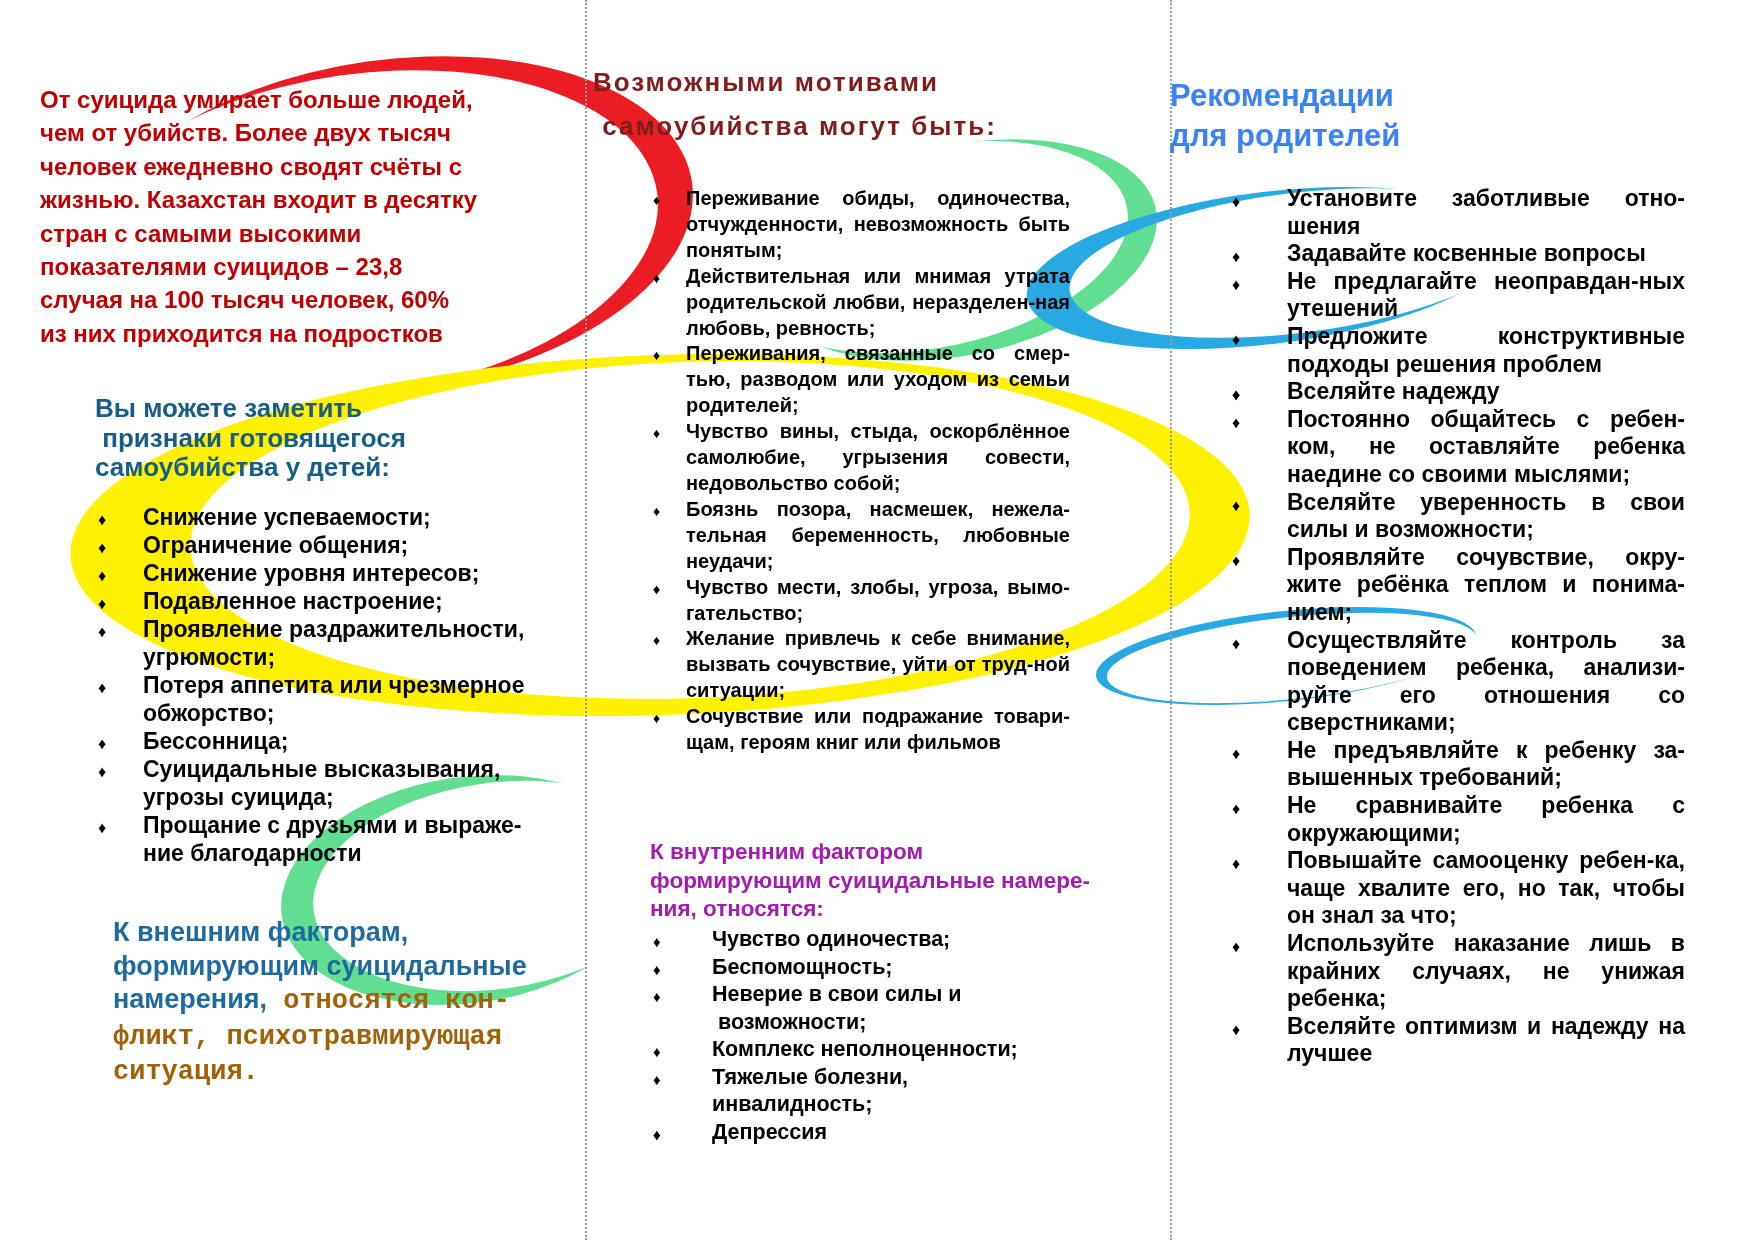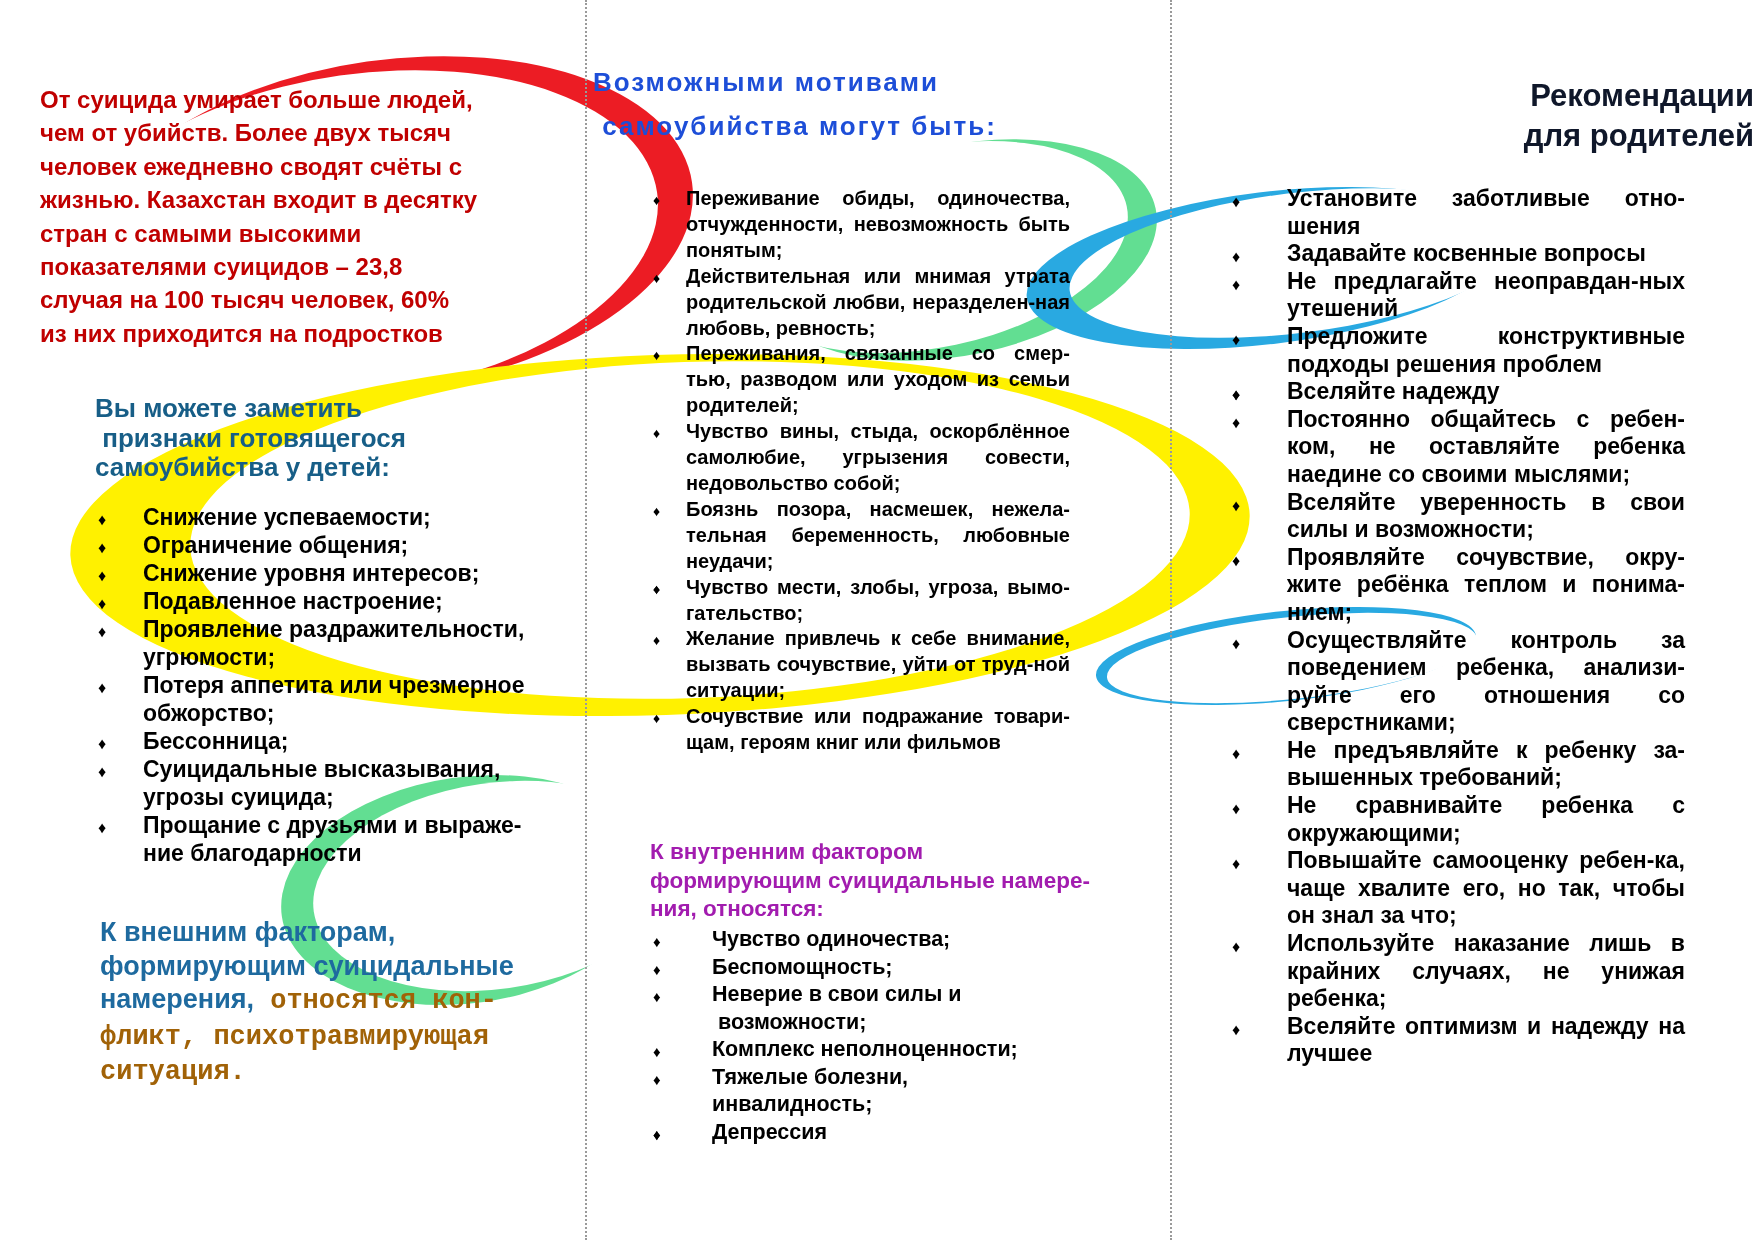--- a/index.html
+++ b/index.html
@@ -17,38 +17,38 @@
   li{position:relative;margin:0;}
   .blt{position:absolute;left:0;color:#000;}
 
   
   .intro{left:40px;top:83px;width:486px;
          color:#C00000;font-size:24px;line-height:33.4px;}
   .signs-heading{left:95px;top:394px;font-size:26px;line-height:29.5px;color:#175E87;}
   .signs-list{left:98px;top:503px;width:445px;font-size:23px;line-height:28px;color:#000;}
   .signs-list li{padding-left:45px;}
   .signs-list .blt{font-size:16px;top:3px;}
-  .external{left:100px;top:916px;width:460px;font-size:27px;line-height:33.5px;}
+  .external{left:113px;top:916px;width:460px;font-size:27px;line-height:33.5px;}
   .external .b1{color:#1E6A9F;}
   .external .b2{color:#a16207;font-family:Liberation Mono, monospace;}
 
   
   .mid-heading{left:593px;top:60px;font-size:26px;line-height:44px;
-               letter-spacing:2px;color:#1d4ed8;}
+               letter-spacing:2px;color:#7f1d1d;}
   .motives-list{left:653px;top:186px;width:417px;font-size:20px;line-height:25.9px;color:#000;}
   .motives-list li{padding-left:33px;text-align:justify;}
   .motives-list .blt{font-size:14px;top:2px;}
   .internal-heading{left:650px;top:838px;width:440px;font-size:22.5px;line-height:28.5px;color:#a21caf;}
   .internal-list{left:653px;top:926px;width:400px;font-size:21.5px;line-height:27.5px;color:#000;}
   .internal-list li{padding-left:59px;}
   .internal-list .blt{font-size:15px;top:2px;}
 
   
-  .right-heading{left:1170px;top:76px;width:584px;text-align:right;
-                 font-size:31px;line-height:40px;color:#0f172a;}
+  .right-heading{left:1170px;top:76px;width:584px;text-align:left;
+                 font-size:31px;line-height:40px;color:#3b82f6;}
   .rec-list{left:1232px;top:185px;width:453px;font-size:23px;line-height:27.6px;color:#000;}
   .rec-list li{padding-left:55px;text-align:justify;}
   .rec-list .blt{font-size:16px;top:3px;}
 </style>
 </head>
 <body>
 
 <svg class="decor" width="1754" height="1240" viewBox="0 0 1754 1240">
   <defs>
     <mask id="m-red">

